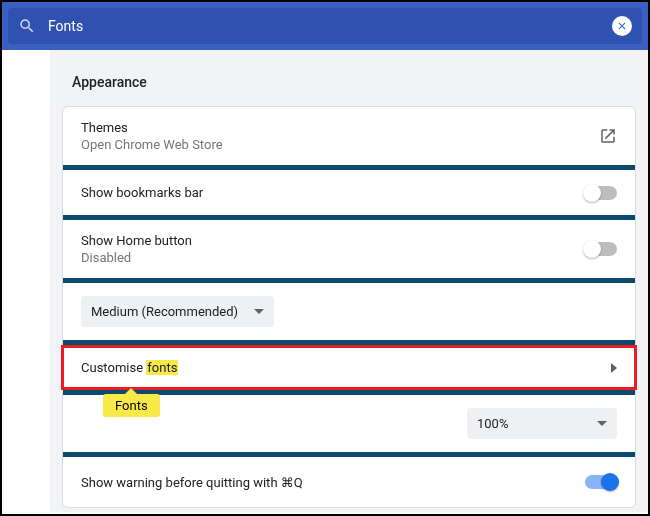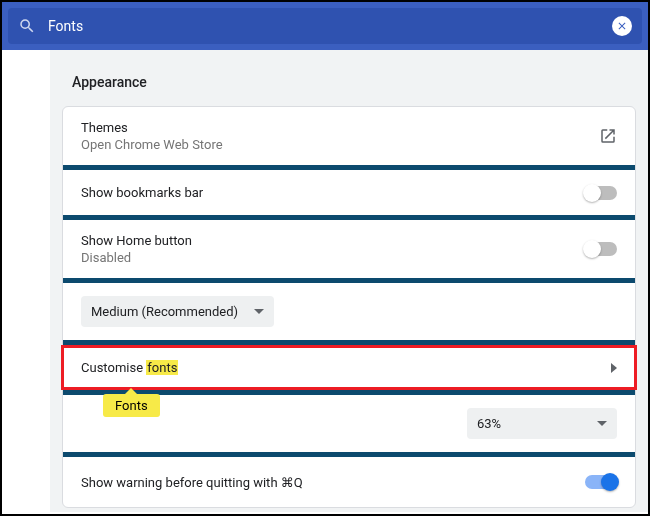--- a/index.html
+++ b/index.html
@@ -203,21 +203,21 @@
       <span class="chevron-right"></span>
       <div class="highlight-box"></div>
       <div class="tooltip">Fonts</div>
     </div>
 
     <div class="row pagezoom">
       <div class="row-labels">
         <div class="row-title" style="visibility:hidden">Page zoom</div>
       </div>
       <div class="select small">
-        <span>63%</span>
+        <span>100%</span>
         <span class="tri"></span>
       </div>
     </div>
 
 
     <div class="row">
       <div class="row-labels">
         <div class="row-title">Show warning before quitting with ⌘Q</div>
       </div>
       <div class="toggle on">

